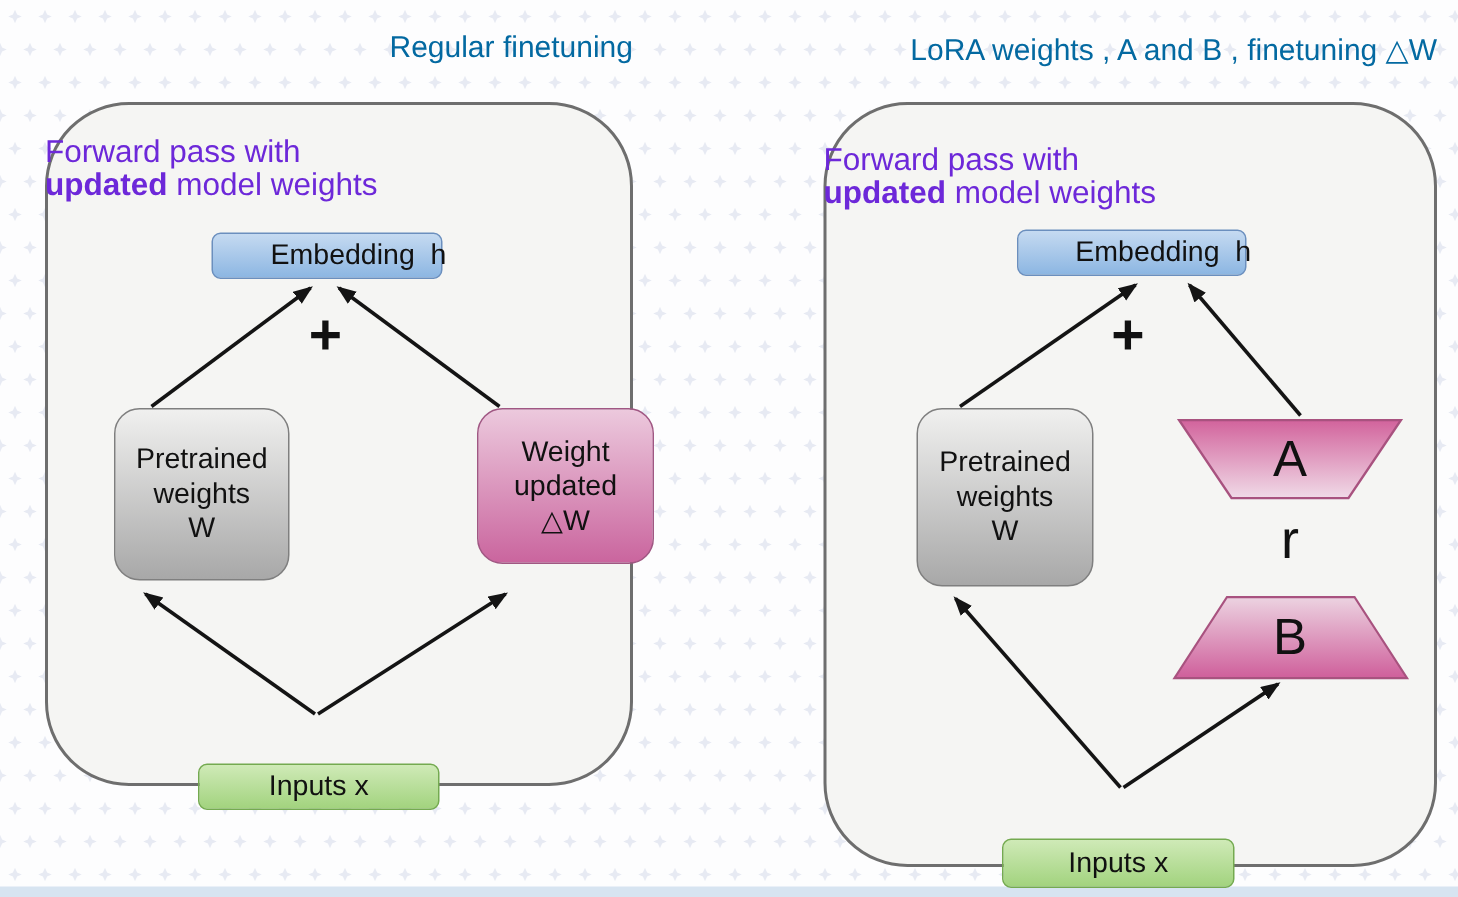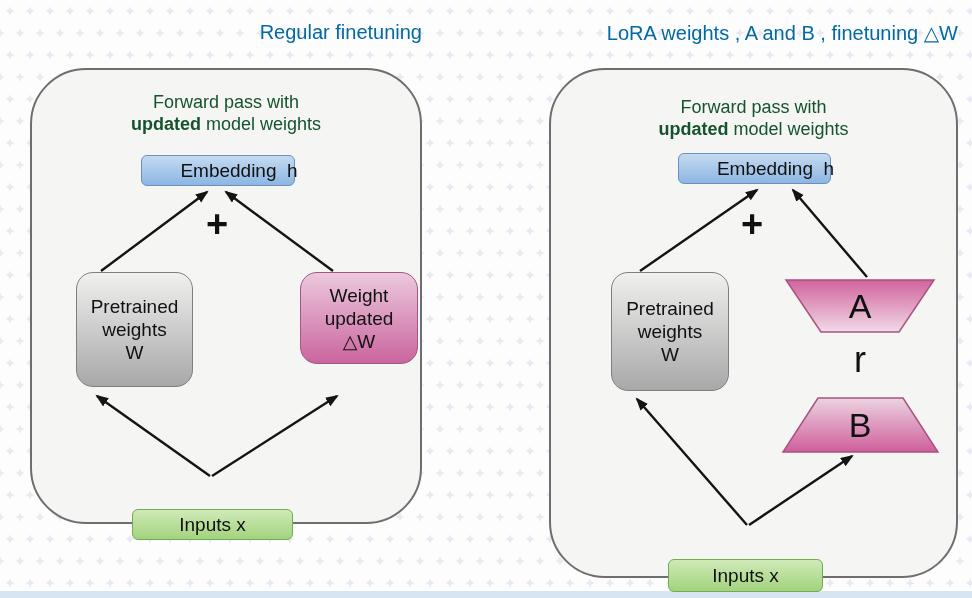--- a/index.html
+++ b/index.html
@@ -1,20 +1,20 @@
 <!DOCTYPE html>
 <html><head>
 <meta charset="utf-8">
 <style>
   html,body{margin:0;padding:0;background:#fdfdfe;font-family:"Liberation Sans",sans-serif;}
   #canvas{position:relative;width:972px;height:598px;overflow:hidden;background:#fdfdfe;}
   #canvas svg{position:absolute;left:0;top:0;pointer-events:none;}
   .panel{position:absolute;background:#f5f5f3;border:2px solid #6e6e6e;border-radius:56px;box-sizing:border-box;}
   .title{position:absolute;text-align:right;font-size:20px;color:#0369a1;}
-  .fwd{position:absolute;text-align:center;font-size:18px;line-height:22px;color:#14532d;}
+  .fwd{position:absolute;font-size:21px;line-height:22px;color:#6d28d9;}
   .box{position:absolute;display:flex;align-items:center;justify-content:center;box-sizing:border-box;font-size:19px;color:#111;}
   .col{flex-direction:column;line-height:23px;margin-left:36px;}
   .embed{background:linear-gradient(#c5daf1,#8cb6e2);border:1.5px solid #6b8fbe;border-radius:6px;}
   .gray{background:linear-gradient(#f0f0ef,#a8a8a8);border:1.5px solid #7f7f7f;border-radius:17px;}
   .pink{background:linear-gradient(#ecc9dd,#ca659e);border:1.5px solid #a05783;border-radius:17px;}
   .green{background:linear-gradient(#cfeab7,#a2d37e);border:1.5px solid #74aa50;border-radius:6px;margin-top:32px;}
   .plus{position:absolute;width:44px;text-align:center;font-size:38px;font-weight:700;color:#111;line-height:40px;}
   .big{position:absolute;text-align:center;font-size:34px;color:#111;line-height:44px;width:80px;}
   .pre{white-space:pre;margin-left:42px;}
 </style>
@@ -49,21 +49,21 @@
   </div>
 
   <div class="plus" style="left:195px;top:204px;">+</div>
 
   <div class="box gray col" style="left:40px;top:272px;width:117px;height:115px;">
     <span>Pretrained</span>
     <span>weights</span>
     <span>W</span>
   </div>
 
-  <div class="box pink col" style="left:264px;top:272px;width:118px;height:92px;">
+  <div class="box pink col" style="left:282px;top:272px;width:118px;height:104px;">
     <span>Weight</span>
     <span>updated</span>
     <span>△W</span>
   </div>
 
   <div class="box green" style="left:132px;top:477px;width:161px;height:31px;">
     <span>Inputs x</span>
   </div>
 
   <div class="title" style="left:549px;top:21px;width:409px;">LoRA weights , A and B , finetuning △W</div>

